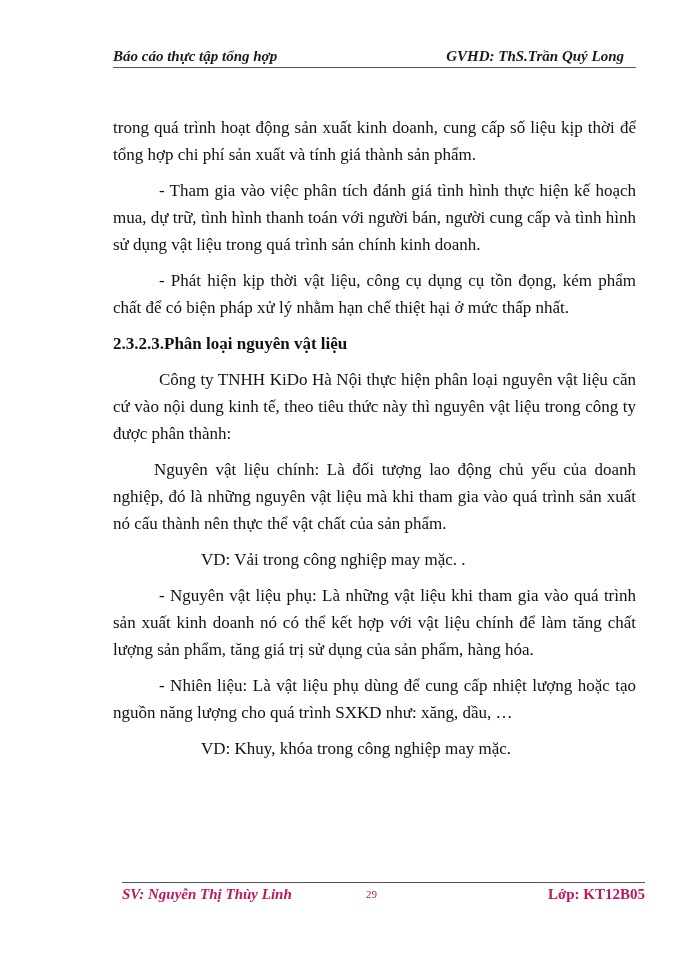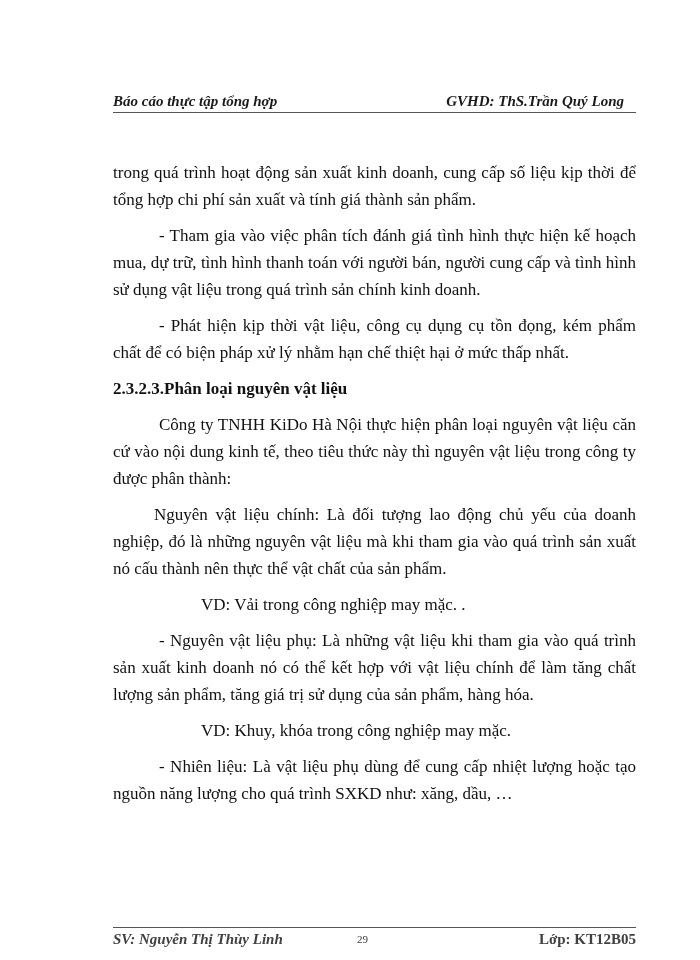--- a/index.html
+++ b/index.html
@@ -13,21 +13,20 @@
       position: relative;
       overflow: hidden;
       font-family: "Liberation Serif", "DejaVu Serif", serif;
       color: #111111;
     }
     .page {
       position: absolute;
       left: 0; top: 0;
       width: 700px; height: 691px;
       background: #ffffff;
-      margin-top: 45px;
     }
     .header {
       position: absolute;
       left: 113px;
       width: 523px;
       top: 46px;
       height: 21px;
       border-bottom: 1.5px solid #555555;
       font-style: italic;
       font-size: 15px;
@@ -52,28 +51,28 @@
     }
     .p.indent { text-indent: 46px; }
     .p.indent-sm { text-indent: 41px; }
     .p.example { padding-left: 88px; margin-bottom: 9px; }
     .heading {
       font-weight: bold;
       margin: 0 0 9px 0;
     }
     .footer {
       position: absolute;
-      left: 113px;
+      left: 122px;
       width: 523px;
       top: 882px;
       border-top: 1.5px solid #555555;
       height: 22px;
       font-size: 15px;
       line-height: 22px;
-      color: #404040;
+      color: #be185d;
     }
     .footer .left {
       position: absolute; left: 0; top: 0;
       font-style: italic; font-weight: bold;
     }
     .footer .center {
       position: absolute; left: 244px; top: 0;
       font-size: 11px;
     }
     .footer .right {
@@ -95,22 +94,22 @@
     <p class="p">trong quá trình hoạt động sản xuất kinh  doanh, cung cấp số liệu kịp thời để tổng hợp chi phí sản xuất và tính giá thành sản phẩm.</p>
     <p class="p indent">- Tham gia vào việc phân tích đánh giá  tình hình thực hiện kế hoạch mua, dự trữ, tình hình thanh toán với người bán, người cung cấp và tình hình sử dụng vật liệu  trong quá trình sản chính kinh  doanh.</p>
     <p class="p indent">- Phát hiện kịp thời vật liệu,  công cụ dụng cụ tồn đọng, kém phẩm chất để có biện pháp xử lý nhằm hạn chế thiệt hại ở mức thấp nhất.</p>
 
     <p class="heading">2.3.2.3.Phân loại nguyên vật liệu</p>
 
     <p class="p indent">Công ty TNHH KiDo Hà Nội thực hiện phân loại nguyên vật liệu  căn cứ vào nội dung kinh tế, theo tiêu thức này thì nguyên vật liệu trong công ty được phân thành:</p>
     <p class="p indent-sm">Nguyên vật liệu  chính: Là đối tượng lao động chủ yếu của doanh nghiệp, đó là những nguyên vật liệu mà khi tham gia vào quá trình sản xuất nó cấu thành nên thực thể vật chất của sản phẩm.</p>
     <p class="p example">VD: Vải trong công nghiệp may mặc. .</p>
     <p class="p indent">- Nguyên vật liệu phụ: Là những vật liệu khi tham gia vào quá trình sản xuất kinh  doanh nó có thể kết hợp với vật liệu chính để làm tăng chất lượng sản phẩm, tăng giá trị sử dụng của sản phẩm, hàng hóa.</p>
+    <p class="p indent">- Nhiên liệu:  Là vật liệu  phụ dùng để cung cấp nhiệt lượng hoặc tạo nguồn năng lượng cho quá trình SXKD như: xăng, dầu, …</p>
     <p class="p example">VD: Khuy, khóa trong công nghiệp may mặc.</p>
-    <p class="p indent">- Nhiên liệu:  Là vật liệu  phụ dùng để cung cấp nhiệt lượng hoặc tạo nguồn năng lượng cho quá trình SXKD như: xăng, dầu, …</p>
   </div>
 
   <div class="footer">
     <span class="left">SV: Nguyễn Thị Thùy Linh</span>
     <span class="center">29</span>
     <span class="right">Lớp: KT12B05</span>
   </div>
 
 </div>
 

